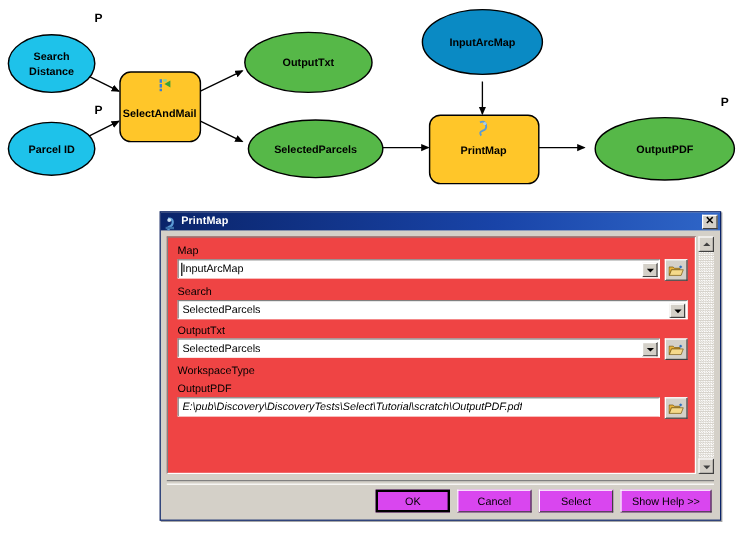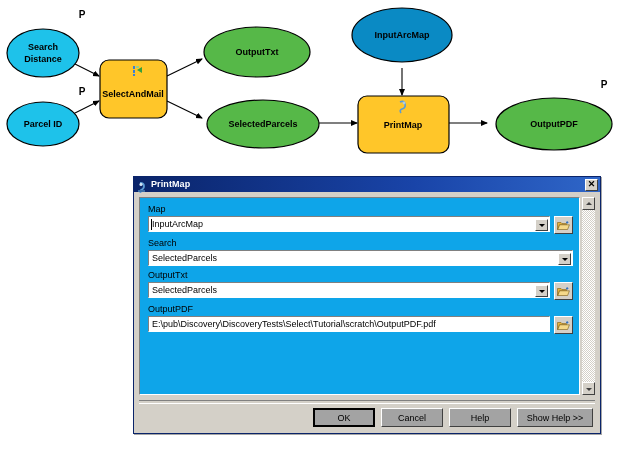--- a/index.html
+++ b/index.html
@@ -52,21 +52,21 @@
     box-sizing:border-box;flex:0 0 auto;font-family:"Liberation Sans",sans-serif;
   }
 
   .dlg-body{
     position:absolute;left:0;top:15px;right:0;bottom:0;
   }
 
   
   .form-panel{
     position:absolute;left:5px;top:5px;width:441px;height:198px;
-    background:#0ea5e9;
+    background:#ef4444;
     border:1px solid;border-color:#808080 #fff #fff #808080;
     box-sizing:border-box;overflow:hidden;
   }
   .fields{position:absolute;left:8px;top:6px;width:425px;}
 
   .field{margin-bottom:4px;}
   .field-label{
     font-size:9px;color:#000;line-height:11px;margin-bottom:1px;
     white-space:nowrap;
   }
@@ -140,21 +140,21 @@
   
   .sep{
     position:absolute;left:5px;right:5px;top:208px;height:2px;
     border-top:1px solid #808080;border-bottom:1px solid #fff;
   }
   .btnrow{
     position:absolute;right:7px;top:216px;display:flex;gap:6px;
   }
   .btn{
     height:19px;min-width:62px;padding:0 6px;
-    background:#a3a3a3;
+    background:#d946ef;
     border:1px solid;border-color:#fff #404040 #404040 #fff;
     box-sizing:border-box;
     font-size:9px;color:#000;
     display:flex;align-items:center;justify-content:center;
     white-space:nowrap;font-family:"Liberation Sans",sans-serif;
   }
   .btn.default{
     border:2px solid #000;
     padding:0 5px;
   }
@@ -309,26 +309,27 @@
               <svg class="folder" viewBox="0 0 13 9">
                 <path d="M0.5,8.5 L0.5,1.5 L4,1.5 L5,2.6 L9.5,2.6 L9.5,3.8 L2.6,3.8 L0.8,8.5 z" fill="#e8b33c" stroke="#7a5a12" stroke-width="0.6"></path>
                 <path d="M2.6,3.8 L12.4,3.8 L10.6,8.5 L0.8,8.5 z" fill="#f5d98a" stroke="#7a5a12" stroke-width="0.6"></path>
                 <path d="M10.2,0.2 L10.2,2.6 M9,1.4 L11.4,1.4" stroke="#2f6fc0" stroke-width="1"></path>
               </svg>
             </div>
           </div>
         </div>
 
         <div class="field">
+          <div class="field-label">WorkspaceType</div>
         </div>
 
         <div class="field">
           <div class="field-label">OutputPDF</div>
           <div class="field-row">
-            <div class="inputbox" style="max-width:404px;">
+            <div class="inputbox" style="max-width:404px;font-style:italic;">
               <span class="val">E:\pub\Discovery\DiscoveryTests\Select\Tutorial\scratch\OutputPDF.pdf</span>
             </div>
             <div class="browse-btn">
               <svg class="folder" viewBox="0 0 13 9">
                 <path d="M0.5,8.5 L0.5,1.5 L4,1.5 L5,2.6 L9.5,2.6 L9.5,3.8 L2.6,3.8 L0.8,8.5 z" fill="#e8b33c" stroke="#7a5a12" stroke-width="0.6"></path>
                 <path d="M2.6,3.8 L12.4,3.8 L10.6,8.5 L0.8,8.5 z" fill="#f5d98a" stroke="#7a5a12" stroke-width="0.6"></path>
                 <path d="M10.2,0.2 L10.2,2.6 M9,1.4 L11.4,1.4" stroke="#2f6fc0" stroke-width="1"></path>
               </svg>
             </div>
           </div>
@@ -341,18 +342,18 @@
       <div class="sb-btn up"></div>
       <div class="track"></div>
       <div class="sb-btn down"></div>
     </div>
 
     <div class="sep"></div>
 
     <div class="btnrow">
       <div class="btn default">OK</div>
       <div class="btn">Cancel</div>
-      <div class="btn">Help</div>
+      <div class="btn">Select</div>
       <div class="btn wide">Show Help &gt;&gt;</div>
     </div>
 
   </div>
 </div>
 
 </body></html>

